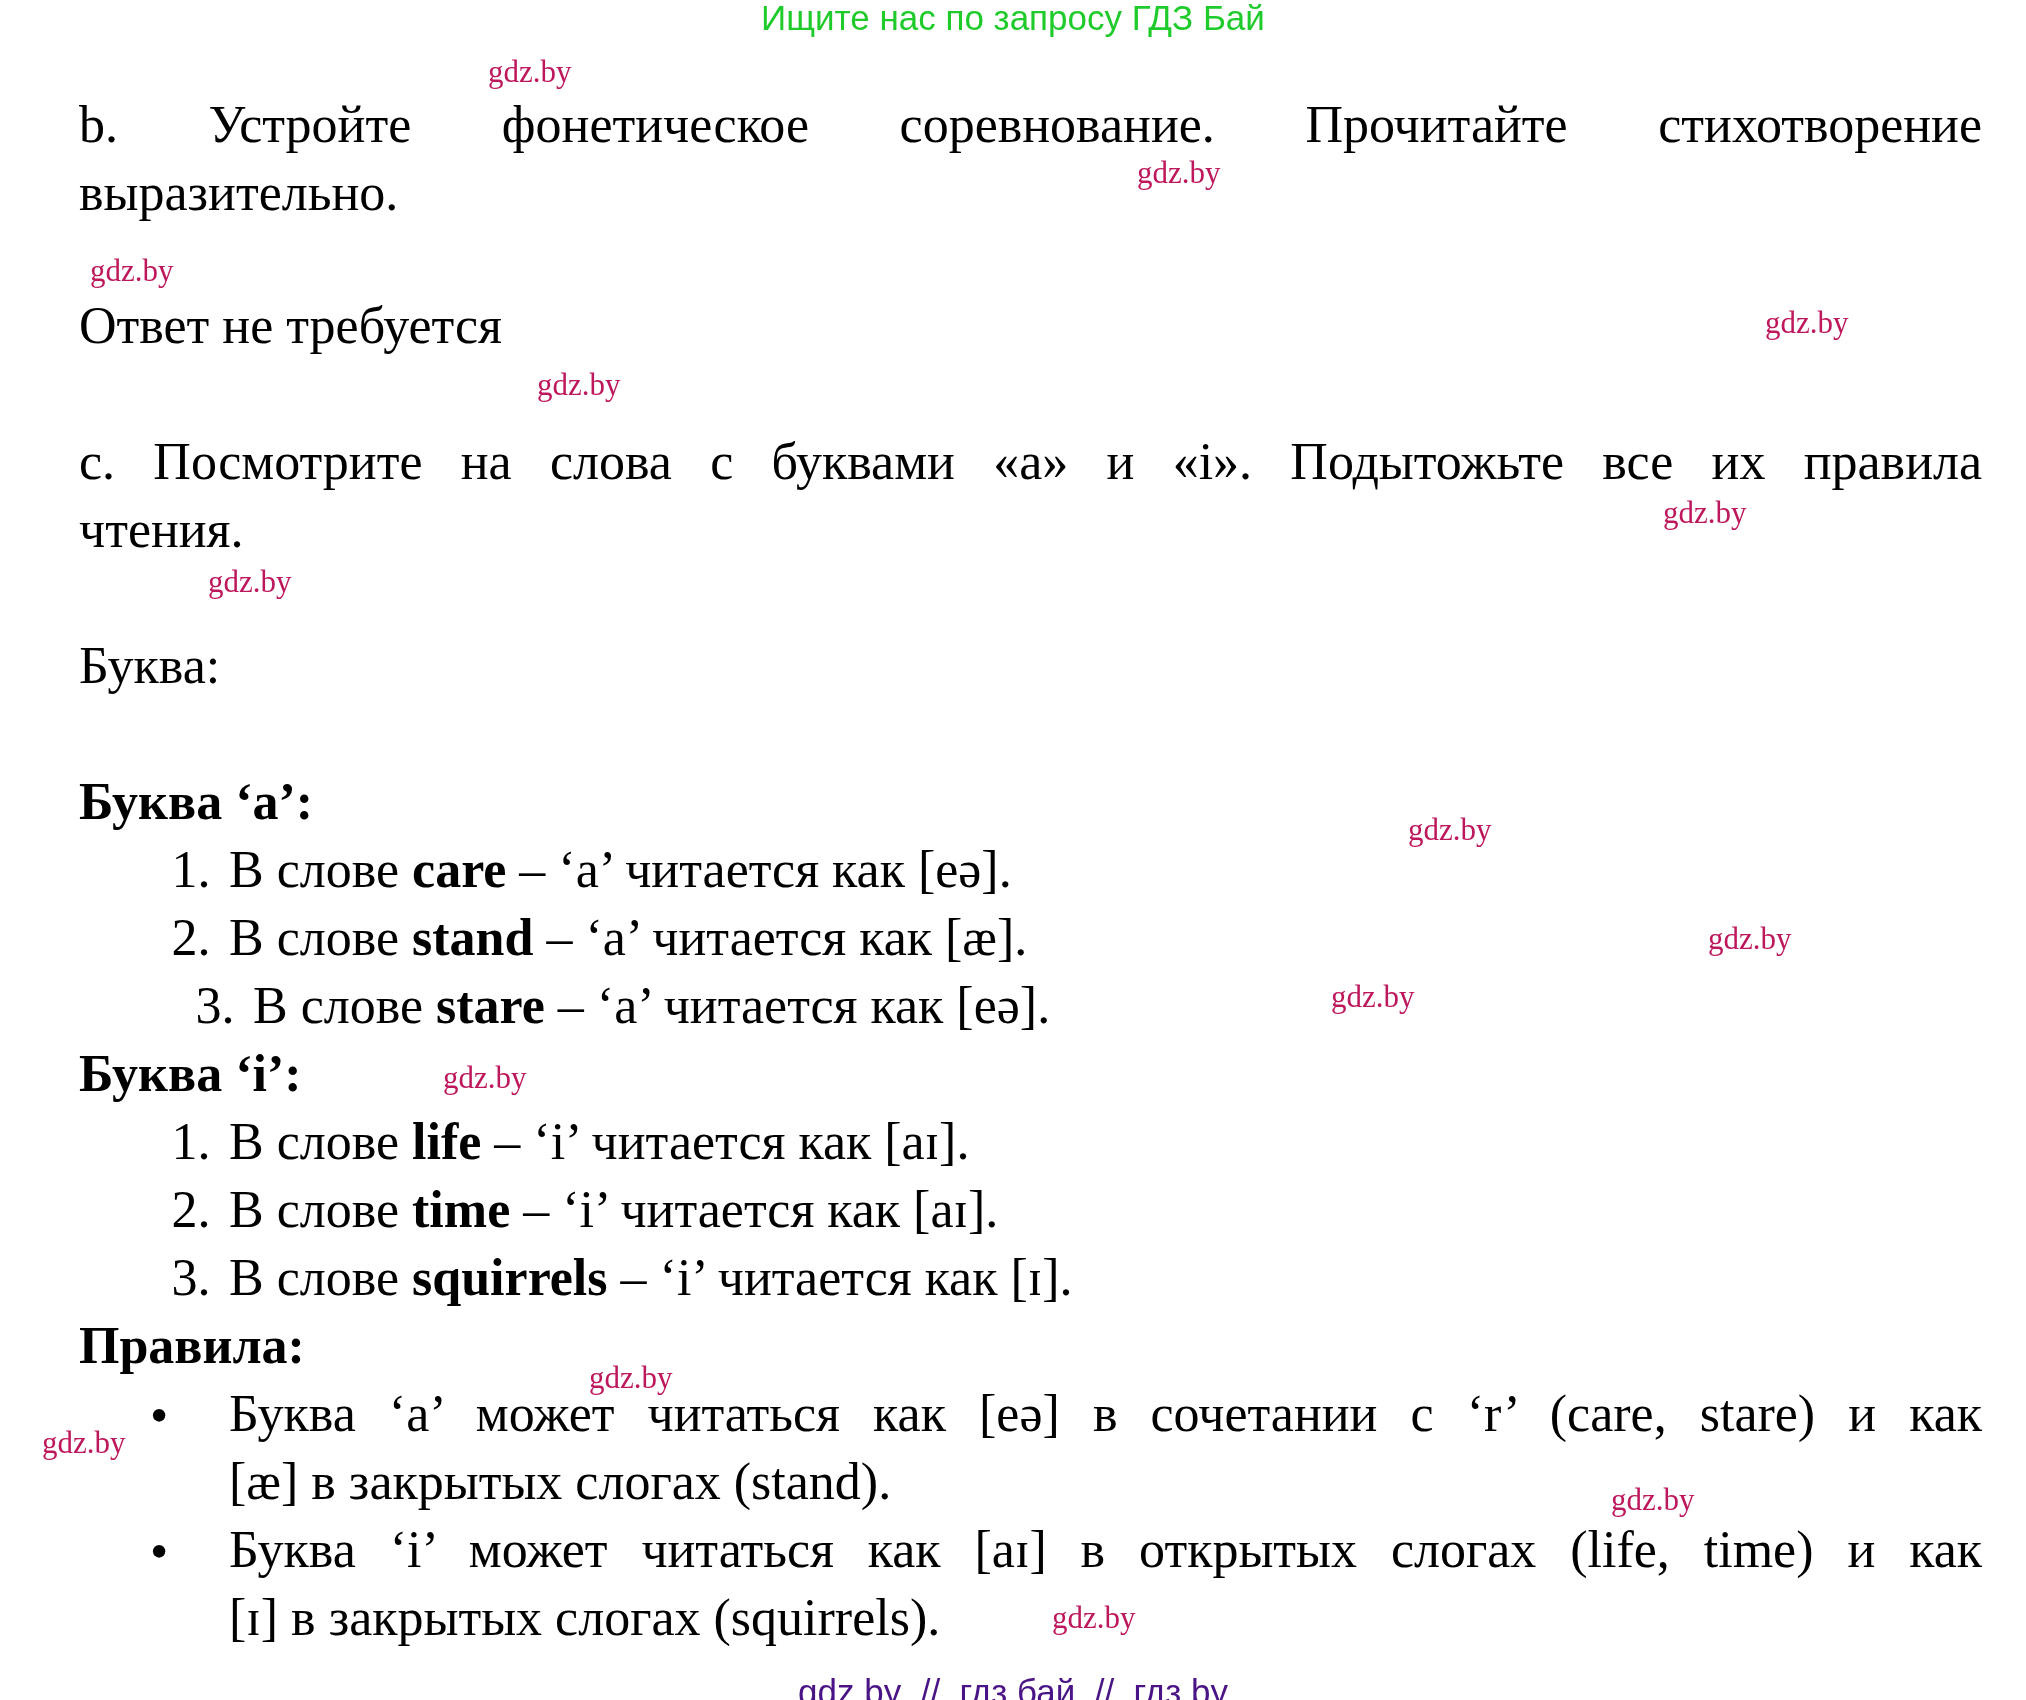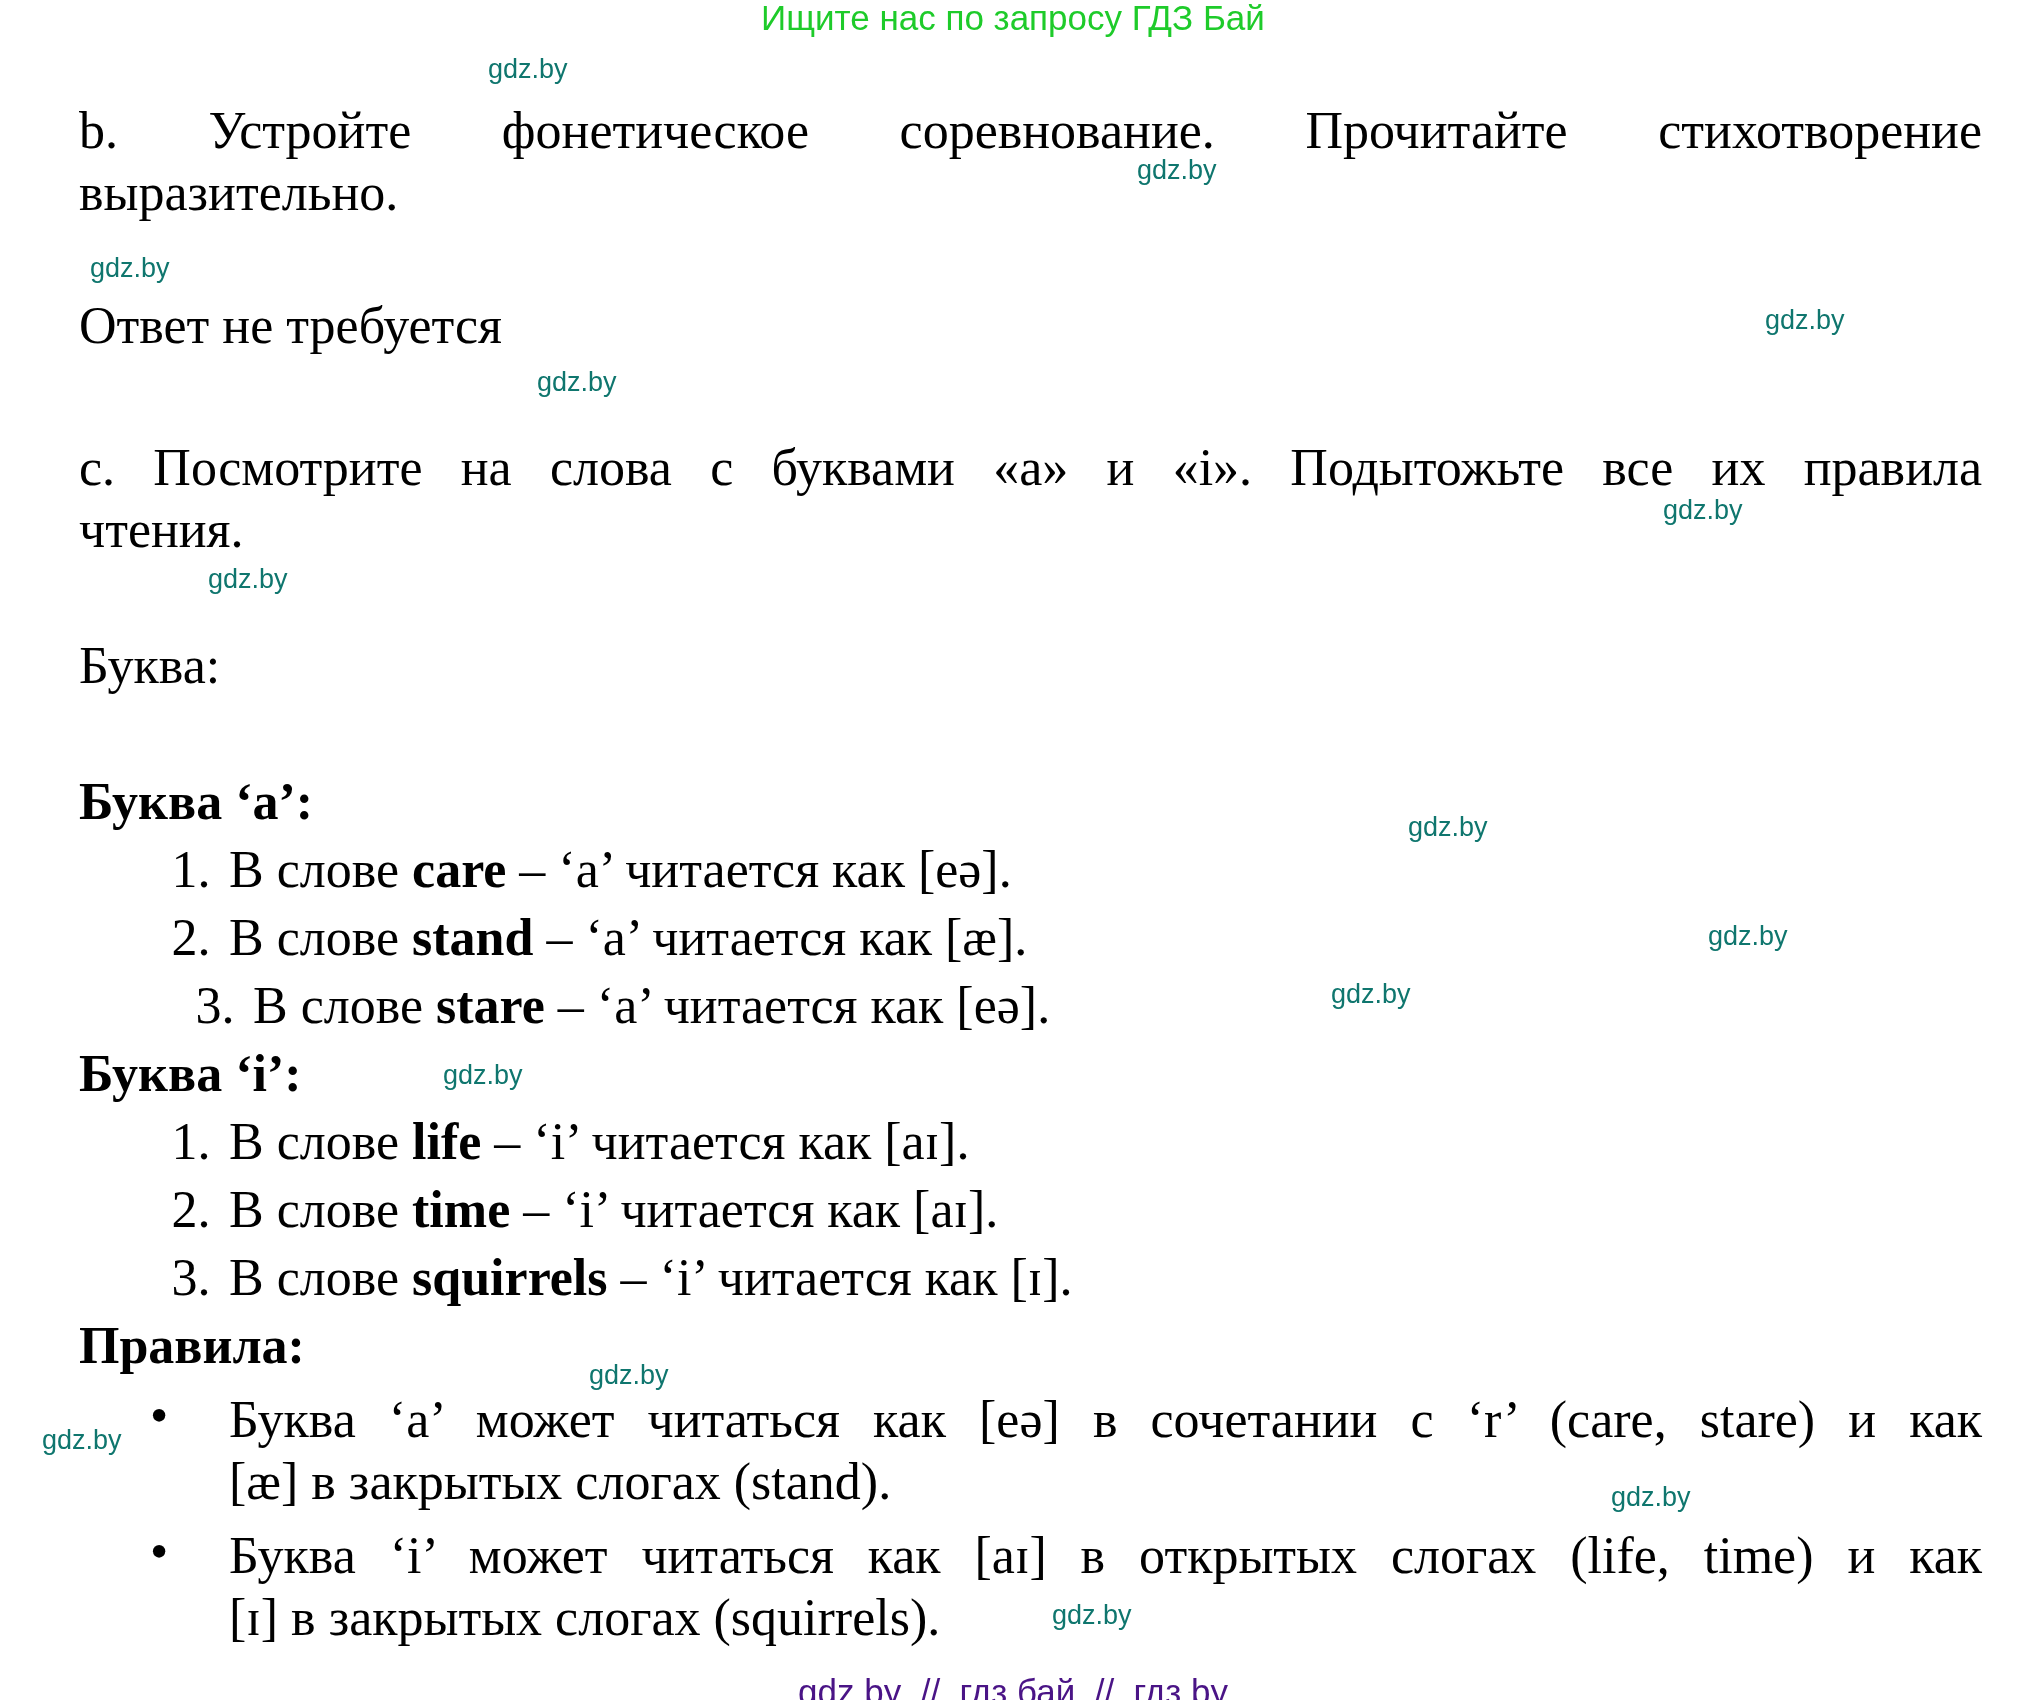--- a/index.html
+++ b/index.html
@@ -1,22 +1,22 @@
 <!DOCTYPE html>
 <html><head>
 <meta charset="utf-8">
 <style>
   html, body { margin:0; padding:0; background:#ffffff; }
   body { width:2026px; height:1700px; position:relative; overflow:hidden; font-family:"Liberation Serif", serif; color:#000; }
   .abs { position:absolute; }
   .header { left:0; width:2026px; top:-2px; text-align:center; font-family:"Liberation Sans", sans-serif; font-size:35px; color:#1ecb2a; }
   .footer { left:0; width:2026px; top:1672px; text-align:center; font-family:"Liberation Sans", sans-serif; font-size:35px; color:#4a1486; white-space:pre; }
-  .wm { font-family:Liberation Sans, sans-serif; font-size:27px; color:#0f766e; line-height:1; white-space:nowrap; }
+  .wm { font-family:Liberation Serif, serif; font-size:31px; color:#be185d; line-height:1; white-space:nowrap; }
   .line { font-size:52px; line-height:68px; white-space:nowrap; left:79px; }
-  .just { width:1903px; text-align:justify; text-align-last:justify;margin-top:6px; }
+  .just { width:1903px; text-align:justify; text-align-last:justify; }
   .h { font-weight:bold; }
   .li { left:153px;text-align:center; }
   .li .num { display:inline-block; width:76px; }
   .bullet { left:150px; font-size:52px; line-height:68px; }
   .btxt { left:229px; width:1753px; }
 </style>
 </head>
 <body>
 
 <div class="abs header">Ищите нас по запросу ГДЗ Бай</div>

